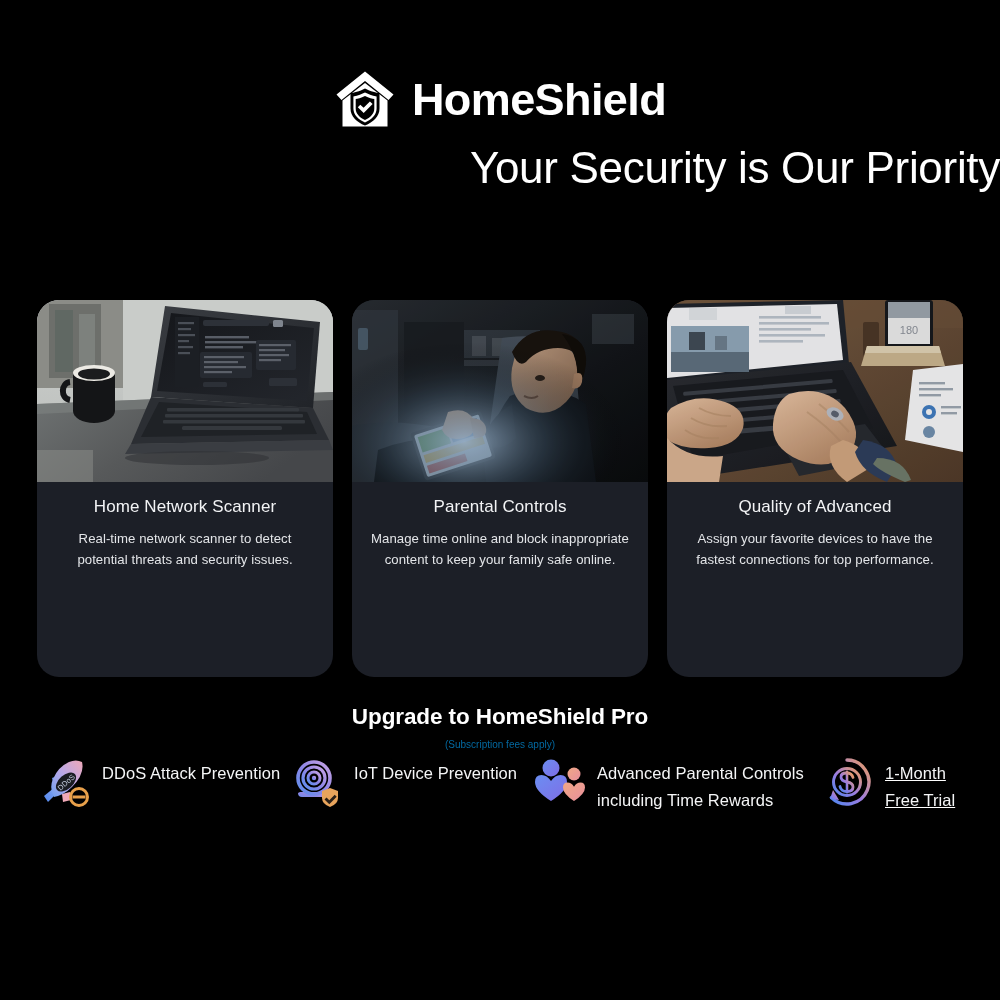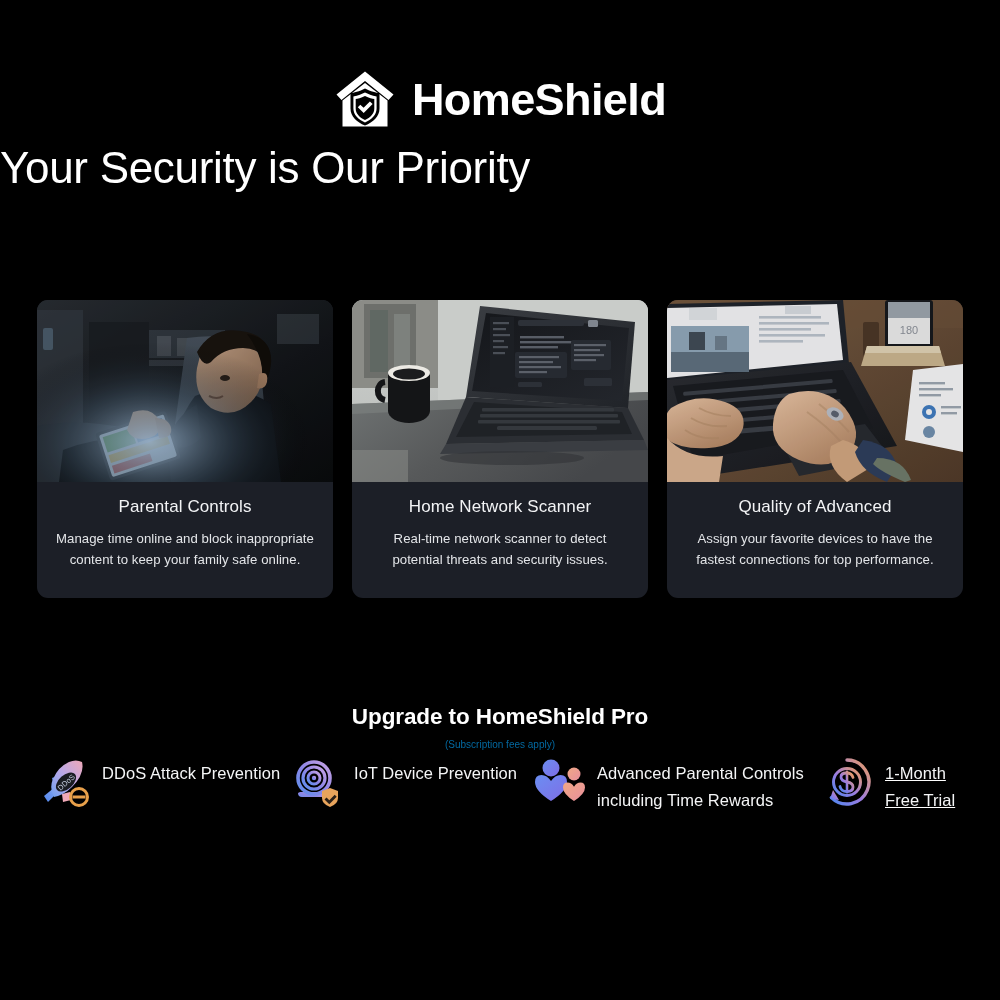--- a/index.html
+++ b/index.html
@@ -20,21 +20,21 @@
   .page {
     position: relative;
     width: 1000px;
     height: 1000px;
     background: #000000;
   }
 
   
   .header {
     padding-top: 68px;
-    text-align: left;
+    text-align: right;
   }
 
   .brand-row {
     display: flex;
     align-items: center;
     justify-content: center;
     gap: 16px;
     height: 62px;
   }
 
@@ -69,23 +69,23 @@
     position: absolute;
     top: 300px;
     left: 37px;
     width: 926px;
     display: flex;
     gap: 19px;
   }
 
   .card {
     width: 296px;
-    height: 298px;
+    height: 377px;
     background: #1c1f27;
-    border-radius: 11px;
+    border-radius: 22px;
     overflow: hidden;
     display: flex;
     flex-direction: column;
   }
 
   .card-media {
     position: relative;
     width: 100%;
     height: 182px;
     overflow: hidden;
@@ -191,20 +191,115 @@
           <path fill="#000000" d="M31 26.9 C34.9 28.9 38.6 29.8 40.3 30.1 L40.3 39.4 C40.3 44.6 36.3 48.5 31 50.9 C25.7 48.5 21.7 44.6 21.7 39.4 L21.7 30.1 C23.4 29.8 27.1 28.9 31 26.9 Z"></path>
           <path fill="#ffffff" d="M38.6 34.9 L29.7 43.9 L23.8 38.3 L26.3 35.7 L29.6 38.8 L35.9 32.4 Z"></path>
         </svg>
       </span>
       <span class="brand-name">HomeShield</span>
     </div>
     <div class="tagline">Your Security is Our Priority</div>
   </div>
 
   <div class="cards">
+
+    <div class="card">
+      <div class="card-media">
+        <svg viewBox="0 0 296 182" preserveAspectRatio="xMidYMid slice" xmlns="http://www.w3.org/2000/svg">
+          <defs>
+            <linearGradient id="c1wall" x1="0" y1="0" x2="0" y2="1">
+              <stop offset="0" stop-color="#cfd2d0"></stop>
+                <stop offset="1" stop-color="#b7bab7"></stop>
+            </linearGradient>
+            <linearGradient id="c1counter" x1="0" y1="0" x2="1" y2="0.4">
+              <stop offset="0" stop-color="#6f7373"></stop>
+                <stop offset="0.5" stop-color="#57595a"></stop>
+                <stop offset="1" stop-color="#45474a"></stop>
+            </linearGradient>
+            <linearGradient id="c1screen" x1="0" y1="0" x2="1" y2="1">
+              <stop offset="0" stop-color="#15171b"></stop>
+                <stop offset="1" stop-color="#23262c"></stop>
+            </linearGradient>
+            <linearGradient id="c1lid" x1="0" y1="0" x2="1" y2="1">
+              <stop offset="0" stop-color="#3a3d42"></stop>
+                <stop offset="1" stop-color="#202328"></stop>
+            </linearGradient>
+          </defs>
+          <rect width="296" height="182" fill="url(#c1wall)"></rect>
+          <rect x="0" y="0" width="86" height="88" fill="#8b8c87"></rect>
+          <rect x="12" y="4" width="52" height="74" fill="#6d6f6b"></rect>
+          <rect x="18" y="10" width="18" height="62" fill="#5d6662" opacity="0.8"></rect>
+          <rect x="42" y="14" width="16" height="58" fill="#8e9490" opacity="0.5"></rect>
+          <rect x="86" y="0" width="210" height="110" fill="#c9ccc9"></rect>
+
+          <path d="M0 104 L296 92 L296 182 L0 182 Z" fill="url(#c1counter)"></path>
+          <path d="M0 104 L296 92 L296 100 L0 114 Z" fill="#7d8180" opacity="0.65"></path>
+          <rect x="0" y="150" width="56" height="32" fill="#8d8f8b" opacity="0.5"></rect>
+
+          <ellipse cx="56" cy="74" rx="0" ry="0" fill="none"></ellipse>
+          <path d="M36 73 h42 v38 a21 12 0 0 1 -42 0 z" fill="#141517"></path>
+          <ellipse cx="57" cy="73" rx="21" ry="8" fill="#eceae4"></ellipse>
+          <ellipse cx="57" cy="74" rx="16" ry="5.5" fill="#1b1c1e"></ellipse>
+          <path d="M33 82 c-9 1 -10 16 0 18" stroke="#141517" stroke-width="6" fill="none"></path>
+
+          <path d="M128 6 L283 22 L276 108 L114 97 Z" fill="url(#c1lid)"></path>
+          <path d="M134 13 L277 28 L270 101 L120 91 Z" fill="url(#c1screen)"></path>
+
+          <rect x="138" y="17" width="24" height="70" fill="#1c1f24"></rect>
+          <g fill="#4a4f57">
+            <rect x="141" y="22" width="16" height="2.2"></rect>
+              <rect x="141" y="28" width="13" height="2.2"></rect>
+            <rect x="141" y="34" width="17" height="2.2"></rect>
+              <rect x="141" y="40" width="11" height="2.2"></rect>
+            <rect x="141" y="46" width="15" height="2.2"></rect>
+              <rect x="141" y="52" width="12" height="2.2"></rect>
+          </g>
+          <rect x="166" y="20" width="66" height="6" rx="2" fill="#2d3138"></rect>
+          <g fill="#585d66">
+            <rect x="168" y="36" width="44" height="2.4"></rect>
+              <rect x="168" y="41" width="54" height="2.4"></rect>
+            <rect x="168" y="46" width="38" height="2.4"></rect>
+          </g>
+          <rect x="163" y="52" width="52" height="26" rx="2" fill="#262a31"></rect>
+          <g fill="#5b6069">
+            <rect x="167" y="56" width="40" height="2.2"></rect>
+              <rect x="167" y="61" width="34" height="2.2"></rect>
+            <rect x="167" y="66" width="42" height="2.2"></rect>
+              <rect x="167" y="71" width="28" height="2.2"></rect>
+          </g>
+          <rect x="219" y="40" width="40" height="30" rx="2" fill="#262a31"></rect>
+          <g fill="#5b6069">
+            <rect x="222" y="44" width="32" height="2.2"></rect>
+              <rect x="222" y="49" width="26" height="2.2"></rect>
+            <rect x="222" y="54" width="30" height="2.2"></rect>
+              <rect x="222" y="59" width="22" height="2.2"></rect>
+          </g>
+          <rect x="236" y="20" width="10" height="7" rx="1.5" fill="#7f858e"></rect>
+          <g fill="#2c3037">
+            <rect x="232" y="78" width="28" height="8" rx="1.5"></rect>
+            <rect x="166" y="82" width="24" height="5" rx="1.5"></rect>
+          </g>
+
+          <path d="M114 97 L276 108 L292 140 L94 144 Z" fill="#2b2e33"></path>
+          <path d="M122 102 L270 112 L280 134 L104 137 Z" fill="#1f2226"></path>
+          <g fill="#34383d">
+            <rect x="130" y="108" width="132" height="3.5" rx="1"></rect>
+            <rect x="128" y="114" width="138" height="3.5" rx="1"></rect>
+            <rect x="126" y="120" width="142" height="3.5" rx="1"></rect>
+            <rect x="145" y="126" width="100" height="4" rx="1.5"></rect>
+          </g>
+          <path d="M94 144 L292 140 L296 150 L88 154 Z" fill="#3a3d42"></path>
+          <ellipse cx="160" cy="158" rx="72" ry="7" fill="#2f3135" opacity="0.55"></ellipse>
+        </svg>
+      </div>
+      <div class="card-body">
+        <div class="card-title">Home Network Scanner</div>
+        <div class="card-desc">Real-time network scanner to detect potential threats and security issues.</div>
+      </div>
+    </div>
 
     <div class="card">
       <div class="card-media">
         <svg viewBox="0 0 296 182" preserveAspectRatio="xMidYMid slice" xmlns="http://www.w3.org/2000/svg">
           <defs>
             <radialGradient id="c2glow" cx="0.38" cy="0.78" r="0.55">
               <stop offset="0" stop-color="#a8c4e0" stop-opacity="0.95"></stop>
               <stop offset="0.5" stop-color="#4c6378" stop-opacity="0.45"></stop>
               <stop offset="1" stop-color="#000000" stop-opacity="0"></stop>
             </radialGradient>
@@ -270,115 +365,20 @@
       <div class="card-body">
         <div class="card-title">Parental Controls</div>
         <div class="card-desc">Manage time online and block inappropriate content to keep your family safe online.</div>
       </div>
     </div>
 
     <div class="card">
       <div class="card-media">
         <svg viewBox="0 0 296 182" preserveAspectRatio="xMidYMid slice" xmlns="http://www.w3.org/2000/svg">
           <defs>
-            <linearGradient id="c1wall" x1="0" y1="0" x2="0" y2="1">
-              <stop offset="0" stop-color="#cfd2d0"></stop>
-                <stop offset="1" stop-color="#b7bab7"></stop>
-            </linearGradient>
-            <linearGradient id="c1counter" x1="0" y1="0" x2="1" y2="0.4">
-              <stop offset="0" stop-color="#6f7373"></stop>
-                <stop offset="0.5" stop-color="#57595a"></stop>
-                <stop offset="1" stop-color="#45474a"></stop>
-            </linearGradient>
-            <linearGradient id="c1screen" x1="0" y1="0" x2="1" y2="1">
-              <stop offset="0" stop-color="#15171b"></stop>
-                <stop offset="1" stop-color="#23262c"></stop>
-            </linearGradient>
-            <linearGradient id="c1lid" x1="0" y1="0" x2="1" y2="1">
-              <stop offset="0" stop-color="#3a3d42"></stop>
-                <stop offset="1" stop-color="#202328"></stop>
-            </linearGradient>
-          </defs>
-          <rect width="296" height="182" fill="url(#c1wall)"></rect>
-          <rect x="0" y="0" width="86" height="88" fill="#8b8c87"></rect>
-          <rect x="12" y="4" width="52" height="74" fill="#6d6f6b"></rect>
-          <rect x="18" y="10" width="18" height="62" fill="#5d6662" opacity="0.8"></rect>
-          <rect x="42" y="14" width="16" height="58" fill="#8e9490" opacity="0.5"></rect>
-          <rect x="86" y="0" width="210" height="110" fill="#c9ccc9"></rect>
-
-          <path d="M0 104 L296 92 L296 182 L0 182 Z" fill="url(#c1counter)"></path>
-          <path d="M0 104 L296 92 L296 100 L0 114 Z" fill="#7d8180" opacity="0.65"></path>
-          <rect x="0" y="150" width="56" height="32" fill="#8d8f8b" opacity="0.5"></rect>
-
-          <ellipse cx="56" cy="74" rx="0" ry="0" fill="none"></ellipse>
-          <path d="M36 73 h42 v38 a21 12 0 0 1 -42 0 z" fill="#141517"></path>
-          <ellipse cx="57" cy="73" rx="21" ry="8" fill="#eceae4"></ellipse>
-          <ellipse cx="57" cy="74" rx="16" ry="5.5" fill="#1b1c1e"></ellipse>
-          <path d="M33 82 c-9 1 -10 16 0 18" stroke="#141517" stroke-width="6" fill="none"></path>
-
-          <path d="M128 6 L283 22 L276 108 L114 97 Z" fill="url(#c1lid)"></path>
-          <path d="M134 13 L277 28 L270 101 L120 91 Z" fill="url(#c1screen)"></path>
-
-          <rect x="138" y="17" width="24" height="70" fill="#1c1f24"></rect>
-          <g fill="#4a4f57">
-            <rect x="141" y="22" width="16" height="2.2"></rect>
-              <rect x="141" y="28" width="13" height="2.2"></rect>
-            <rect x="141" y="34" width="17" height="2.2"></rect>
-              <rect x="141" y="40" width="11" height="2.2"></rect>
-            <rect x="141" y="46" width="15" height="2.2"></rect>
-              <rect x="141" y="52" width="12" height="2.2"></rect>
-          </g>
-          <rect x="166" y="20" width="66" height="6" rx="2" fill="#2d3138"></rect>
-          <g fill="#585d66">
-            <rect x="168" y="36" width="44" height="2.4"></rect>
-              <rect x="168" y="41" width="54" height="2.4"></rect>
-            <rect x="168" y="46" width="38" height="2.4"></rect>
-          </g>
-          <rect x="163" y="52" width="52" height="26" rx="2" fill="#262a31"></rect>
-          <g fill="#5b6069">
-            <rect x="167" y="56" width="40" height="2.2"></rect>
-              <rect x="167" y="61" width="34" height="2.2"></rect>
-            <rect x="167" y="66" width="42" height="2.2"></rect>
-              <rect x="167" y="71" width="28" height="2.2"></rect>
-          </g>
-          <rect x="219" y="40" width="40" height="30" rx="2" fill="#262a31"></rect>
-          <g fill="#5b6069">
-            <rect x="222" y="44" width="32" height="2.2"></rect>
-              <rect x="222" y="49" width="26" height="2.2"></rect>
-            <rect x="222" y="54" width="30" height="2.2"></rect>
-              <rect x="222" y="59" width="22" height="2.2"></rect>
-          </g>
-          <rect x="236" y="20" width="10" height="7" rx="1.5" fill="#7f858e"></rect>
-          <g fill="#2c3037">
-            <rect x="232" y="78" width="28" height="8" rx="1.5"></rect>
-            <rect x="166" y="82" width="24" height="5" rx="1.5"></rect>
-          </g>
-
-          <path d="M114 97 L276 108 L292 140 L94 144 Z" fill="#2b2e33"></path>
-          <path d="M122 102 L270 112 L280 134 L104 137 Z" fill="#1f2226"></path>
-          <g fill="#34383d">
-            <rect x="130" y="108" width="132" height="3.5" rx="1"></rect>
-            <rect x="128" y="114" width="138" height="3.5" rx="1"></rect>
-            <rect x="126" y="120" width="142" height="3.5" rx="1"></rect>
-            <rect x="145" y="126" width="100" height="4" rx="1.5"></rect>
-          </g>
-          <path d="M94 144 L292 140 L296 150 L88 154 Z" fill="#3a3d42"></path>
-          <ellipse cx="160" cy="158" rx="72" ry="7" fill="#2f3135" opacity="0.55"></ellipse>
-        </svg>
-      </div>
-      <div class="card-body">
-        <div class="card-title">Home Network Scanner</div>
-        <div class="card-desc">Real-time network scanner to detect potential threats and security issues.</div>
-      </div>
-    </div>
-
-    <div class="card">
-      <div class="card-media">
-        <svg viewBox="0 0 296 182" preserveAspectRatio="xMidYMid slice" xmlns="http://www.w3.org/2000/svg">
-          <defs>
             <linearGradient id="c3desk" x1="0" y1="0" x2="1" y2="1">
               <stop offset="0" stop-color="#7a5f45"></stop>
                 <stop offset="1" stop-color="#4f3a28"></stop>
             </linearGradient>
             <linearGradient id="c3kb" x1="0" y1="0" x2="1" y2="1">
               <stop offset="0" stop-color="#2a2d33"></stop>
                 <stop offset="1" stop-color="#13161a"></stop>
             </linearGradient>
             <linearGradient id="c3skin" x1="0" y1="0" x2="0.6" y2="1">
               <stop offset="0" stop-color="#e7c3a4"></stop>

